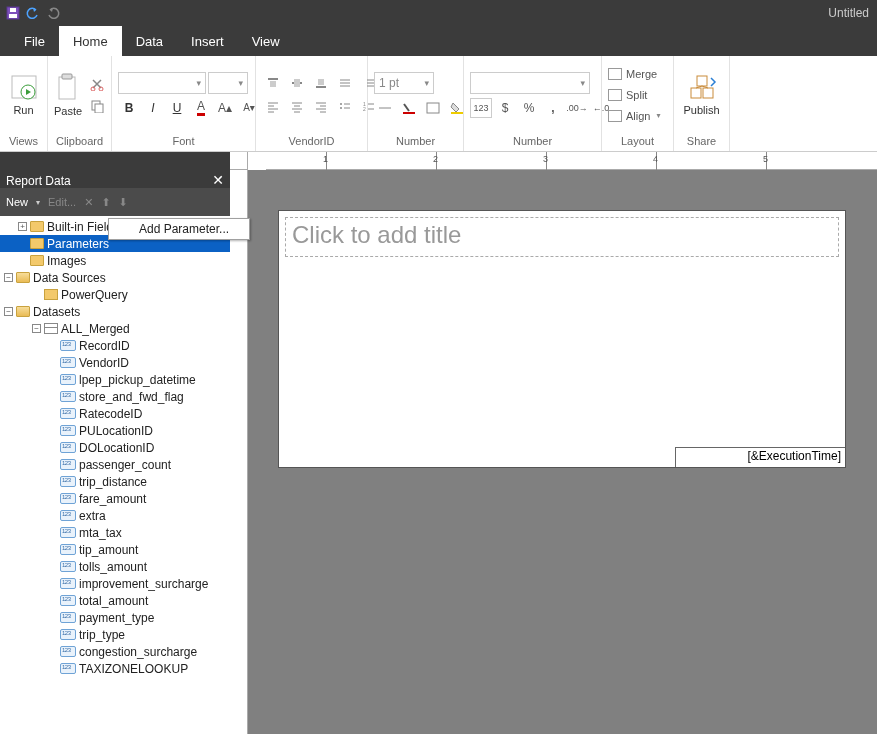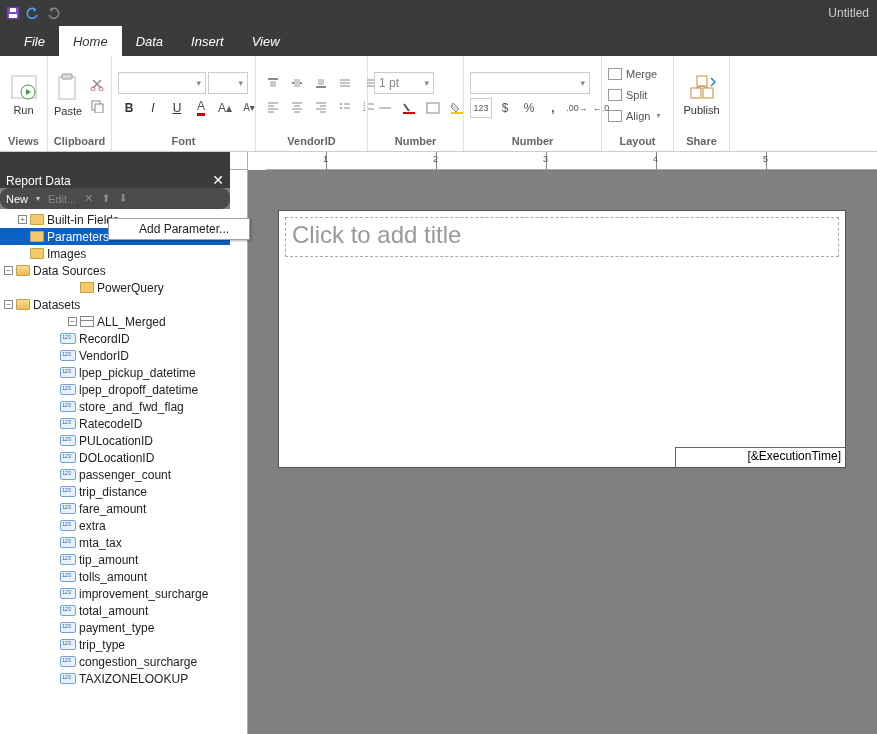--- a/index.html
+++ b/index.html
@@ -5,60 +5,60 @@
 * { box-sizing: border-box; margin: 0; padding: 0; font-family: "Segoe UI", Arial, sans-serif; }
 body { width: 877px; height: 734px; overflow: hidden; background: #fff; }
 
 
 .titlebar { height: 26px; background: #3b3b3b; display: flex; align-items: center; color: #ccc; font-size: 12px; }
 .titlebar .qat { display: flex; gap: 6px; padding-left: 6px; }
 .titlebar .qat-icon { width: 14px; height: 14px; display: inline-block; }
 .titlebar .title { margin-left: auto; padding-right: 8px; }
 
 
-.menu-strip { height: 30px; background: #3b3b3b; display: flex; align-items: stretch; padding-left: 10px; font-style: italic; }
+.menu-strip { height: 30px; background: #3b3b3b; display: flex; align-items: stretch; padding-left: 10px; }
 .menu-strip .tab { color: #fff; font-size: 13px; padding: 0 14px; display: flex; align-items: center; cursor: pointer; }
 .menu-strip .tab.active { background: #fff; color: #333; }
 
 
 .ribbon { height: 96px; background: #fff; border-bottom: 1px solid #ccc; display: flex; }
 .ribbon-group { border-right: 1px solid #e2e2e2; display: flex; flex-direction: column; }
 .ribbon-group .group-body { flex: 1; display: flex; align-items: center; padding: 2px 6px; gap: 4px; }
-.ribbon-group .group-label { font-size: 11px; color: #666; text-align: center; padding: 2px 0 4px; font-weight: bold; }
+.ribbon-group .group-label { font-size: 11px; color: #666; text-align: center; padding: 2px 0 4px; }
 .big-btn { display: flex; flex-direction: column; align-items: center; justify-content: center; gap: 2px; width: 44px; height: 70px; }
 .big-btn .lbl { font-size: 11px; color: #333; }
 .small-btn { width: 22px; height: 20px; display: inline-flex; align-items: center; justify-content: center; color: #666; font-size: 12px; }
 .combo { height: 22px; border: 1px solid #ccc; background: #fff; font-size: 12px; padding: 0 4px; display: inline-flex; align-items: center; gap: 4px; min-width: 30px; color:#888;}
 .combo .chev { color: #888; font-size: 9px; margin-left:auto;}
 .row { display:flex; gap:2px; }
 .col { display:flex; flex-direction:column; gap:2px; }
 
 
 .workspace { display: flex; height: calc(734px - 26px - 30px - 96px); }
 
 
 .panel { width: 230px; background: #808080; display: flex; flex-direction: column; position: relative; }
 .panel-header { height: 36px; background: #3b3b3b; color: #fff; display: flex; align-items: flex-end; padding: 0 6px; font-size: 12px; }
 .panel-header .close { margin-left: auto; color: #fff; font-size: 14px; cursor: pointer; }
-.panel-toolbar { height: 21px; background: #4b4b4b; display: flex; align-items: center; gap: 8px; padding: 0 6px; color: #ccc; font-size: 11px; border-radius: 9px; }
+.panel-toolbar { height: 28px; background: #4b4b4b; display: flex; align-items: center; gap: 8px; padding: 0 6px; color: #ccc; font-size: 11px; }
 .panel-toolbar .disabled { color: #888; }
 .tree { flex: 1; background: #fff; overflow: auto; font-size: 12px; color: #222; padding: 2px 0; }
 .tree-row { display: flex; align-items: center; height: 17px; padding-left: 4px; gap: 3px; white-space: nowrap; cursor: pointer; }
 .tree-row.selected { background: #0b61c4; color: #fff; }
 .tree-row .exp { width: 9px; height: 9px; border: 1px solid #888; font-size: 8px; line-height: 7px; text-align: center; color: #555; background:#fff; }
 .tree-row .exp.none { border: none; background:transparent; }
 .folder-icon { width: 14px; height: 11px; background: #f3c96b; border: 1px solid #c9a23e; border-radius: 1px; }
 .folder-icon.open { background: linear-gradient(#f7dd9a, #e9bb55); }
 .ds-icon { width: 14px; height: 11px; background: #f3c96b; border:1px solid #c9a23e; }
 .table-icon { width: 14px; height: 11px; background: #fff; border: 1px solid #888; position:relative;}
 .table-icon::before { content:""; position:absolute; top:3px; left:0; right:0; height:1px; background:#888;}
 .field-icon { width: 16px; height: 11px; background: #e9f2fb; border: 1px solid #6fa3d6; border-radius: 2px; position: relative; }
 .field-icon::after { content: "123"; position: absolute; font-size: 6px; color: #3b6fa8; top: 0; left: 1px; letter-spacing:-0.5px;}
 .indent-1 { padding-left: 18px; }
-.indent-2 { padding-left: 32px; margin-left: 36px; }
+.indent-2 { padding-left: 32px; }
 .indent-3 { padding-left: 48px; }
 
 
 .ctx-menu { position: absolute; left: 108px; top: 66px; background: #ffffff; border: 1px solid #a0a0a0; box-shadow: 1px 1px 2px rgba(0,0,0,0.3); z-index: 10; }
 .ctx-menu .item { padding: 3px 20px 3px 30px; font-size: 12px; color: #222; cursor: pointer; white-space: nowrap; }
 
 
 .canvas-area { flex: 1; display: flex; flex-direction: column; overflow: hidden; }
 .ruler-h { height: 18px; background: #fff; border-bottom: 1px solid #aaa; position: relative; margin-left: 18px; font-size:9px; color:#555;}
 .ruler-h .tick { position:absolute; top:0; height:18px; border-left:1px solid #888; }
@@ -415,25 +415,20 @@
             <span>VendorID</span>
           </div>
           <div class="tree-row indent-3">
             <span class="exp none"></span>
             <span class="field-icon"></span>
             <span>lpep_pickup_datetime</span>
           </div>
           <div class="tree-row indent-3">
             <span class="exp none"></span>
             <span class="field-icon"></span>
-            <span>lpep_dropoff_datetime</span>
-          </div>
-          <div class="tree-row indent-3">
-            <span class="exp none"></span>
-            <span class="field-icon"></span>
             <span>store_and_fwd_flag</span>
           </div>
           <div class="tree-row indent-3">
             <span class="exp none"></span>
             <span class="field-icon"></span>
             <span>RatecodeID</span>
           </div>
           <div class="tree-row indent-3">
             <span class="exp none"></span>
             <span class="field-icon"></span>

